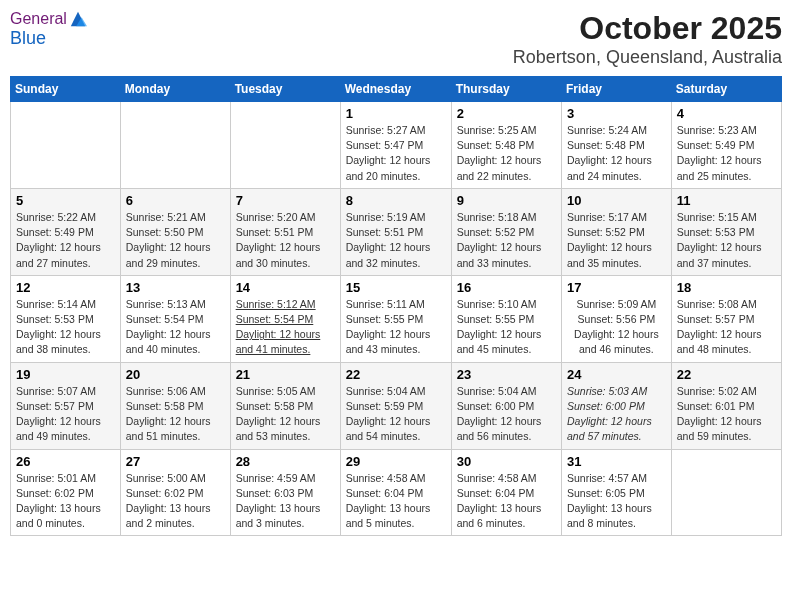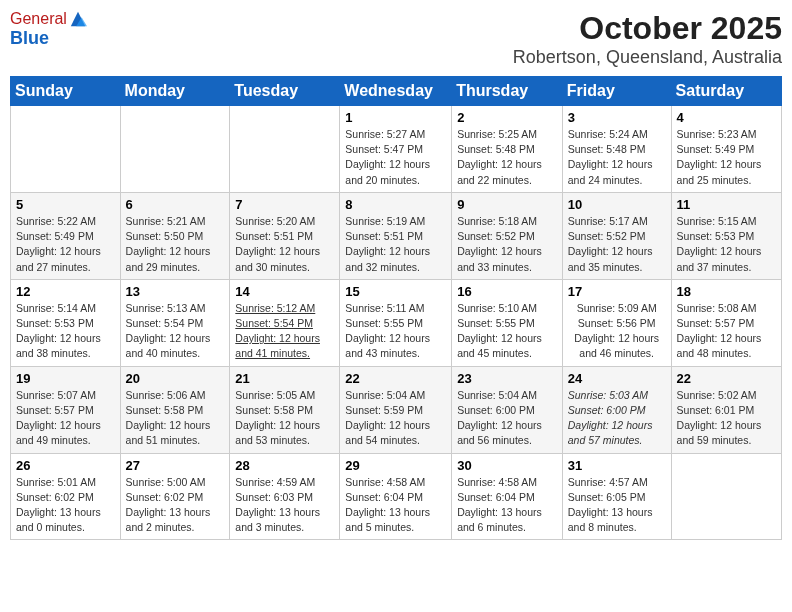--- a/index.html
+++ b/index.html
@@ -13,21 +13,21 @@
     .header {
       display: flex;
       justify-content: space-between;
       align-items: flex-start;
       margin-bottom: 8px;
     }
     .logo {
       display: flex;
       align-items: center;
     }
-    .logo-general { color: #b91c1c; }
+    .logo-general { color: #701a75; }
     .logo-blue { color: #1565c0; }
     .logo-icon {
       width: 18px;
       height: 18px;
       margin-left: 2px;
     }
     .title-block {
       text-align: right;
     }
     .month-title {
@@ -42,21 +42,21 @@
     .calendar {
       width: 100%;
       border-collapse: collapse;
       font-size: 11px;
     }
     .calendar th {
       background: #1565c0;
       color: #fff;
       padding: 5px 4px;
       text-align: left;
-      font-size: 16px;
+      font-size: 12px;
       border: 1px solid #1565c0;
     }
     .calendar td {
       vertical-align: top;
       padding: 4px 5px;
       border: 1px solid #ccc;
       width: 113px;
       min-height: 80px;
       background: #fff;
     }
@@ -87,21 +87,21 @@
 <div class="header">
   <div class="logo">
     <div>
       <div style="display:flex;align-items:center;">
         <span class="logo-general">General</span>
         <svg class="logo-icon" viewBox="0 0 20 20">
           <polygon points="10,2 18,18 2,18" fill="#1565c0"></polygon>
           <polygon points="14,8 20,18 8,18" fill="#2196f3" opacity="0.7"></polygon>
         </svg>
       </div>
-      <div class="logo-blue" style="font-size:18px;font-weight:bold;">Blue</div>
+      <div class="logo-blue" style="font-size:18px;font-weight:normal;">Blue</div>
     </div>
   </div>
   <div class="title-block">
     <div class="month-title">October 2025</div>
     <div class="location">Robertson, Queensland, Australia</div>
   </div>
 </div>
 
 <table class="calendar">
   <thead>

